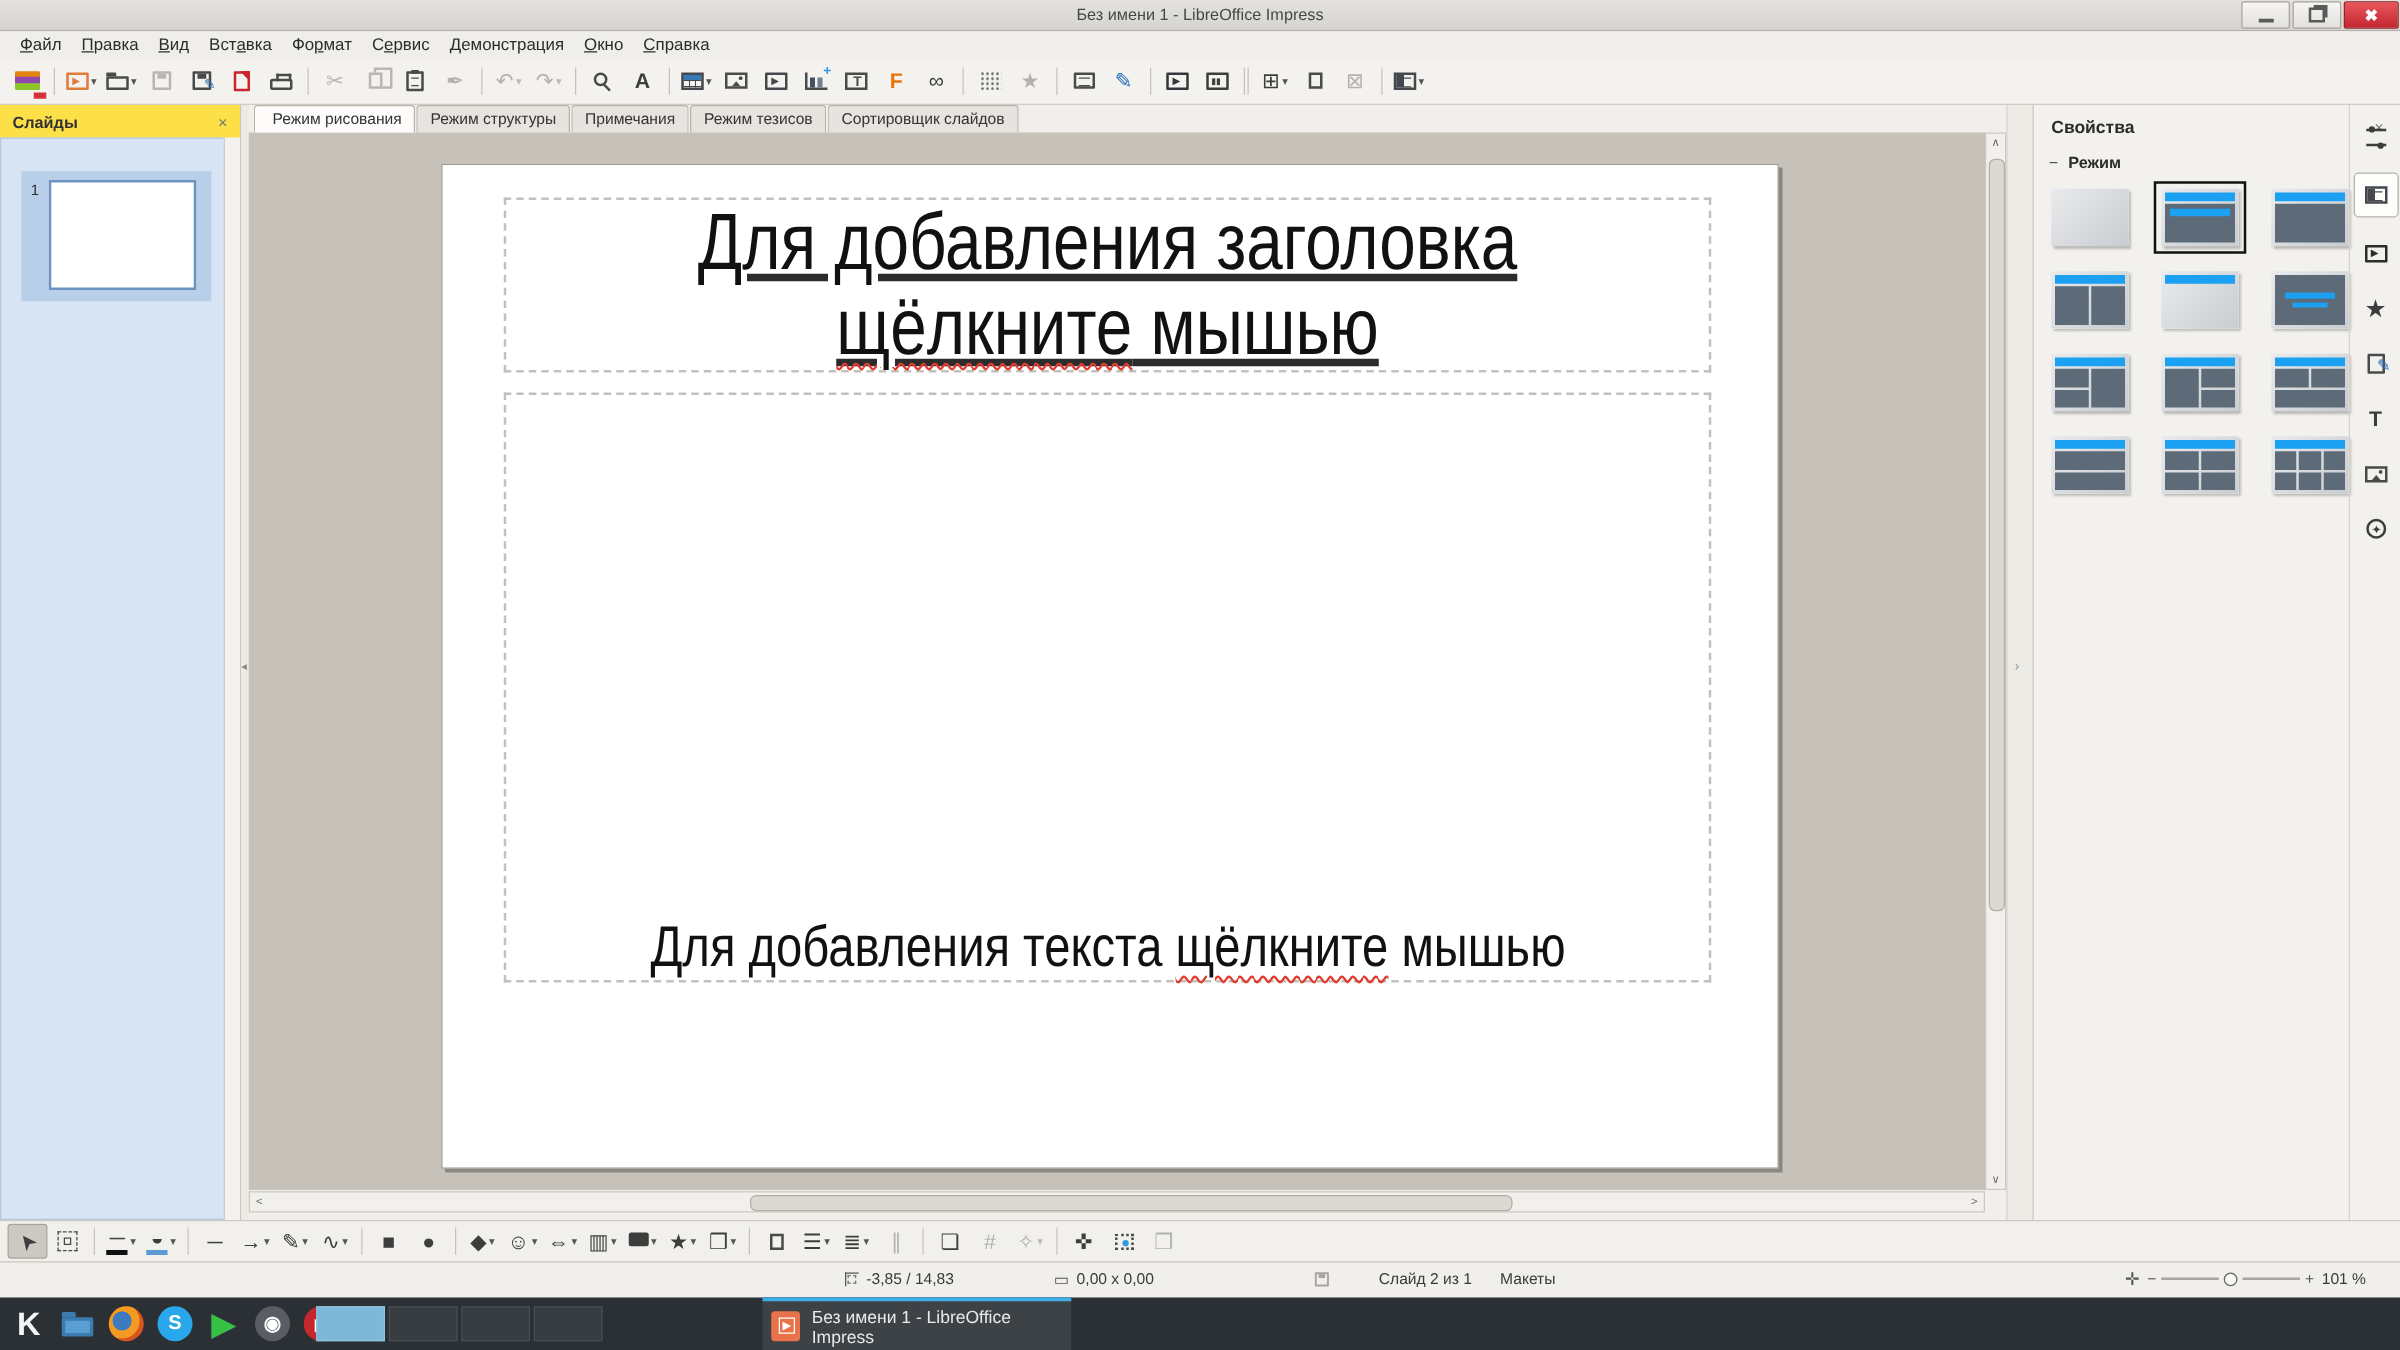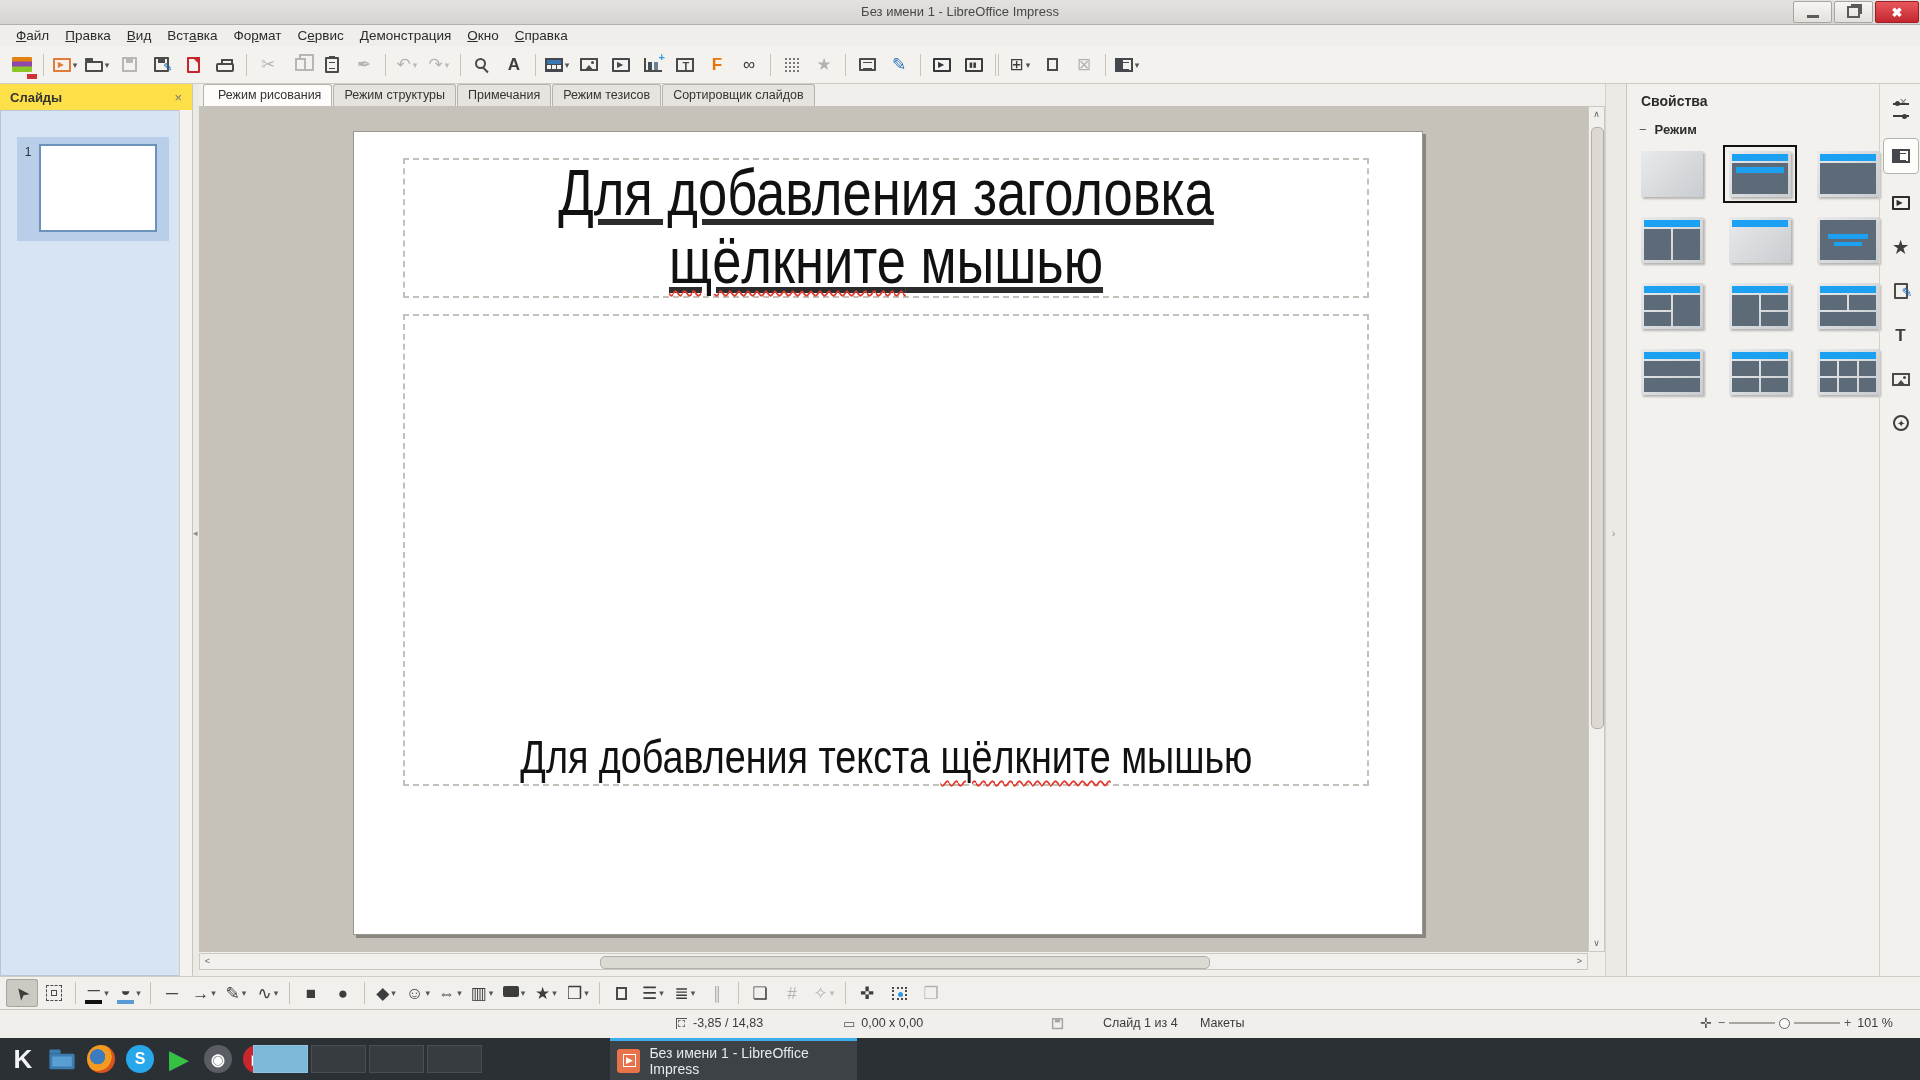--- a/index.html
+++ b/index.html
@@ -634,21 +634,21 @@
       <span>-3,85 / 14,83</span>
     </div>
     <div class="seg" style="left:843px">
       <span class="glyph" style="font-size:13px;color:#555">▭</span>
       <span>0,00 x 0,00</span>
     </div>
     <div class="seg" style="left:1050px;opacity:.45">
       <span class="k k-floppy" style="transform:scale(.75)"></span>
     </div>
     <div class="seg" style="left:1103px">
-        <span>Слайд 1 из 4</span>
+        <span>Слайд 2 из 1</span>
       </div>
     <div class="seg" style="left:1200px">
         <span>Макеты</span>
       </div>
     <div class="seg" style="left:1700px">
       <span class="glyph" style="font-size:14px;color:#555">✛</span>
       <span id="zoomslider">
         <span>−</span>
         <span class="track"></span>
         <span class="knob"></span>

